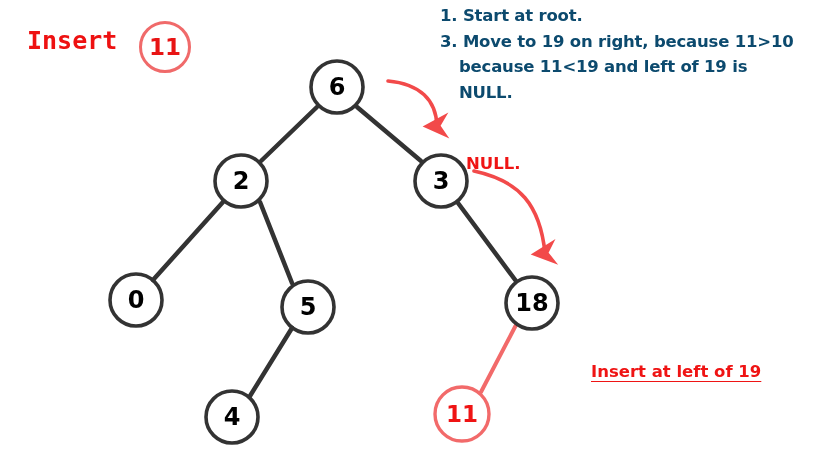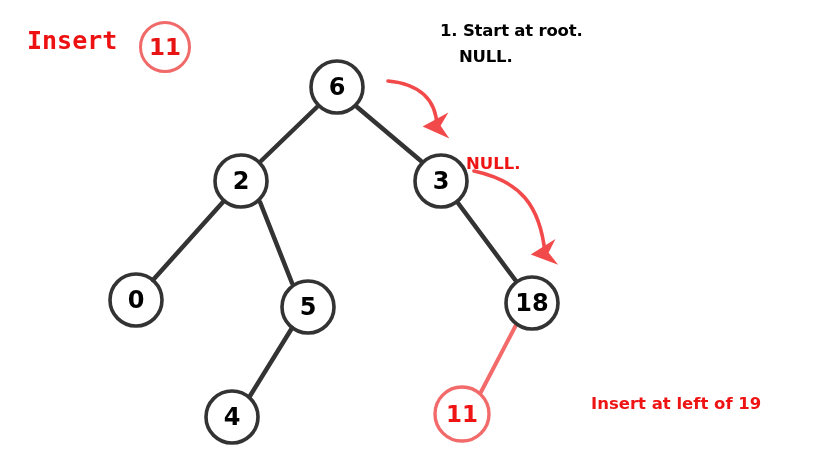--- a/index.html
+++ b/index.html
@@ -58,23 +58,23 @@
     font-family: "DejaVu Sans", sans-serif;
     font-size: 23px;
     font-weight: bold;
     color: #e81414;
     line-height: 1;
   }
   
   #steps {
     position: absolute;
     left: 440px;
-    top: 18px;
+    top: 3px;
     width: 379px;
-    color: #000000;
+    color: #0c4a6e;
     font-family: "DejaVu Sans", sans-serif;
     font-size: 16.5px;
     font-weight: bold;
     line-height: 25.5px;
     letter-spacing: -0.2px;
     white-space: nowrap;
   }
   #steps .step {
     display: block;
   }
@@ -84,23 +84,23 @@
   }
   
   #footer-note {
     position: absolute;
     left: 591px;
     top: 362px;
     color: #ef1414;
     font-family: "DejaVu Sans", sans-serif;
     font-size: 16.5px;
     font-weight: bold;
+    text-decoration: underline;
     text-underline-offset: 4px;
     white-space: nowrap;
-    margin-top: 32px;
   }
 </style>
 </head>
 <body>
 
 <svg id="canvas" viewBox="0 0 819 460">
   <defs>
     <marker id="arrowhead-red" markerWidth="9" markerHeight="9" refX="4.2" refY="4.2" orient="auto" markerUnits="strokeWidth">
       <path d="M 0.6,0.9 L 4.2,8.2 L 7.8,0.9 L 4.2,3.2 Z" fill="#f24a4a"></path>
     </marker>
@@ -134,20 +134,22 @@
 <div class="layer">
 
   <div id="insert-label">Insert</div>
 
   <div id="insert-value-circle">
     <span class="val">11</span>
   </div>
 
   <div id="steps">
       <span class="step">1. Start at root.</span>
+      <span class="step">3. Move to 19 on right, because 11&gt;10</span>
+      <span class="cont">because 11&lt;19 and left of 19 is</span>
       <span class="cont">NULL.</span>
     </div>
 
   <div id="node-labels">
       <div style="position: absolute; left: 311px; top: 61px; width: 52px; height: 52px; display: flex; align-items: center; justify-content: center; font-family: &quot;DejaVu Sans&quot;, sans-serif; font-weight: bold; line-height: 1; font-size: 24px; color: rgb(0, 0, 0);">6</div>
       <div style="position: absolute; left: 215px; top: 155px; width: 52px; height: 52px; display: flex; align-items: center; justify-content: center; font-family: &quot;DejaVu Sans&quot;, sans-serif; font-weight: bold; line-height: 1; font-size: 24px; color: rgb(0, 0, 0);">2</div>
       <div style="position: absolute; left: 415px; top: 155px; width: 52px; height: 52px; display: flex; align-items: center; justify-content: center; font-family: &quot;DejaVu Sans&quot;, sans-serif; font-weight: bold; line-height: 1; font-size: 24px; color: rgb(0, 0, 0);">3</div>
       <div style="position: absolute; left: 110px; top: 274px; width: 52px; height: 52px; display: flex; align-items: center; justify-content: center; font-family: &quot;DejaVu Sans&quot;, sans-serif; font-weight: bold; line-height: 1; font-size: 24px; color: rgb(0, 0, 0);">0</div>
       <div style="position: absolute; left: 282px; top: 281px; width: 52px; height: 52px; display: flex; align-items: center; justify-content: center; font-family: &quot;DejaVu Sans&quot;, sans-serif; font-weight: bold; line-height: 1; font-size: 24px; color: rgb(0, 0, 0);">5</div>
       <div style="position: absolute; left: 506px; top: 277px; width: 52px; height: 52px; display: flex; align-items: center; justify-content: center; font-family: &quot;DejaVu Sans&quot;, sans-serif; font-weight: bold; line-height: 1; font-size: 24px; color: rgb(0, 0, 0);">18</div>

